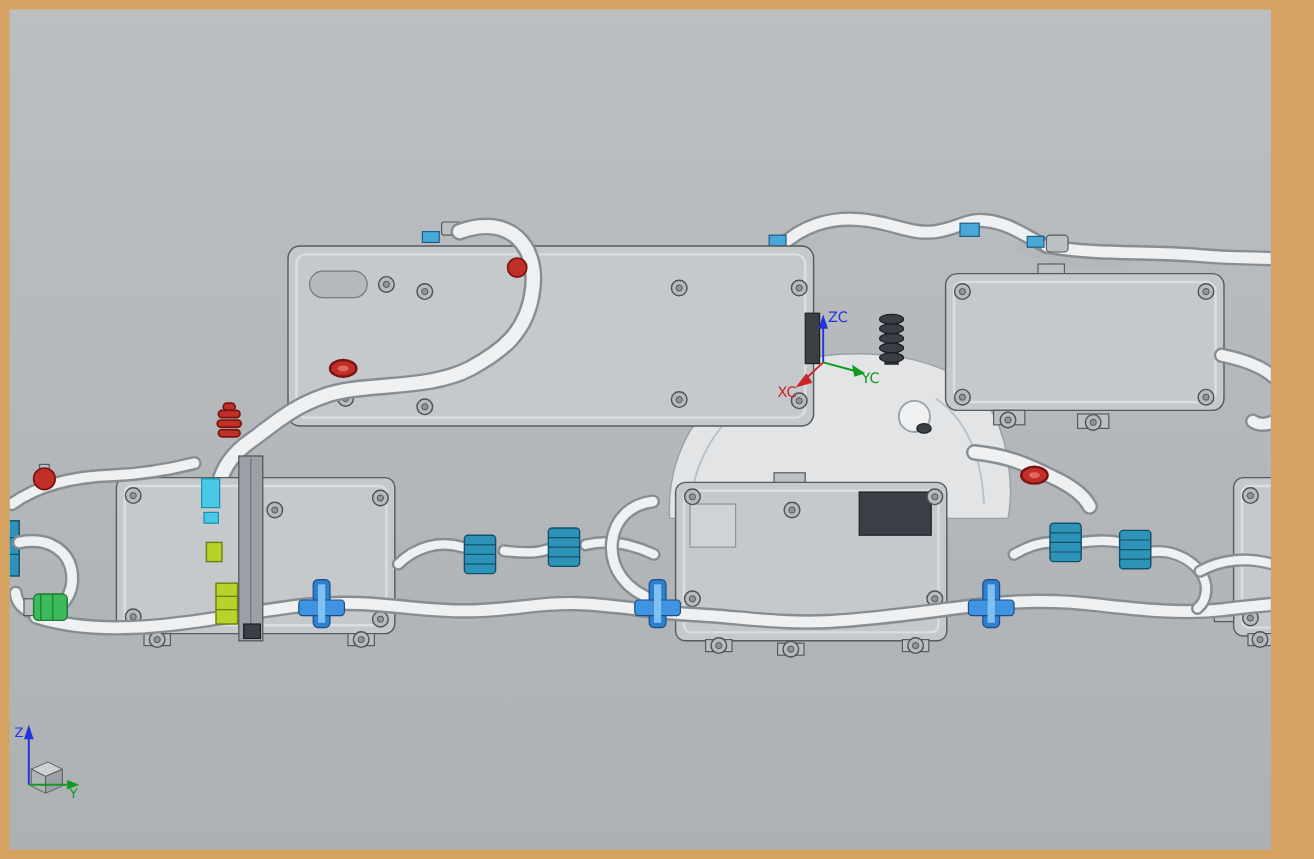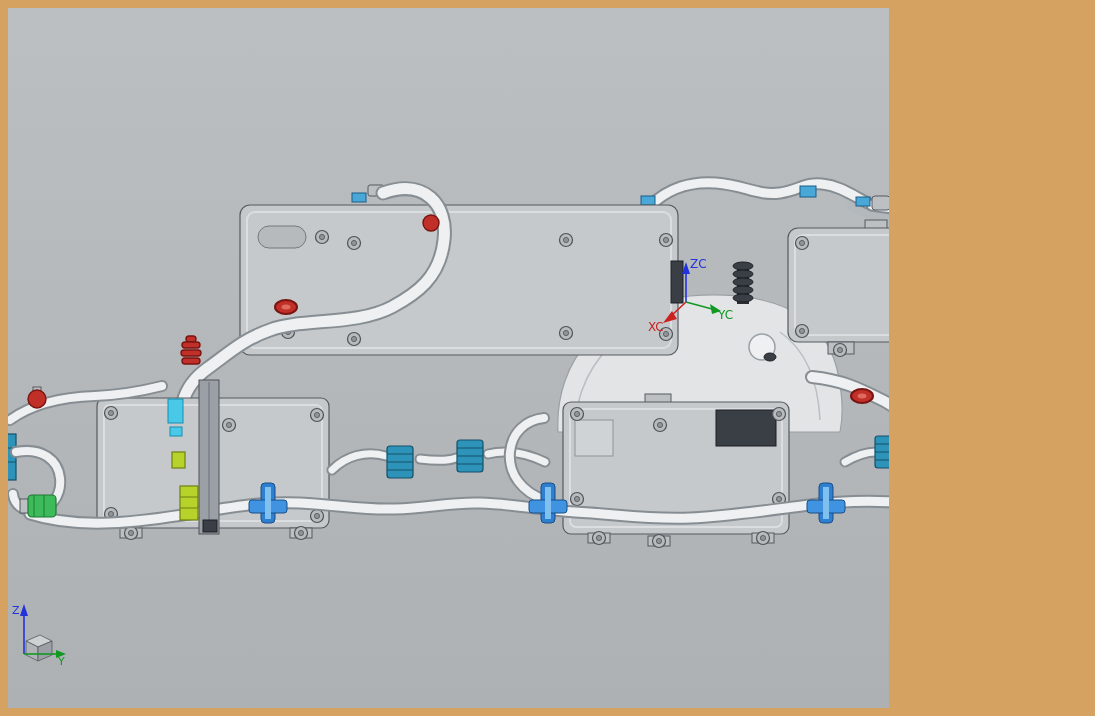--- a/index.html
+++ b/index.html
@@ -6,21 +6,21 @@
   .window {
     position:relative;
     width:1095px; height:716px;
     background:#d5a261;            
     box-sizing:border-box;
     overflow:hidden;
     font-family:"DejaVu Sans", sans-serif;
   }
   .viewport {
     position:absolute; left:8px; top:8px;
-    width:881px; height:700px;
+    width:1051px; height:700px;
     overflow:hidden;
     background:linear-gradient(#bbbfc2,#adb1b4);
   }
   svg { display:block; }
   .part   { fill:#c5c9cc; stroke:#565b60; stroke-width:1.2; }
   .part2  { fill:#bcc0c3; stroke:#565b60; stroke-width:1; }
   .parthl { fill:none; stroke:#e6eaec; stroke-width:2; opacity:.65; }
   .dark   { fill:#3a3f45; stroke:#1d2126; stroke-width:1; }
   .t-o { fill:none; stroke:#878e93; stroke-linecap:round; }
   .t-i { fill:none; stroke:#eef0f1; stroke-linecap:round; }

